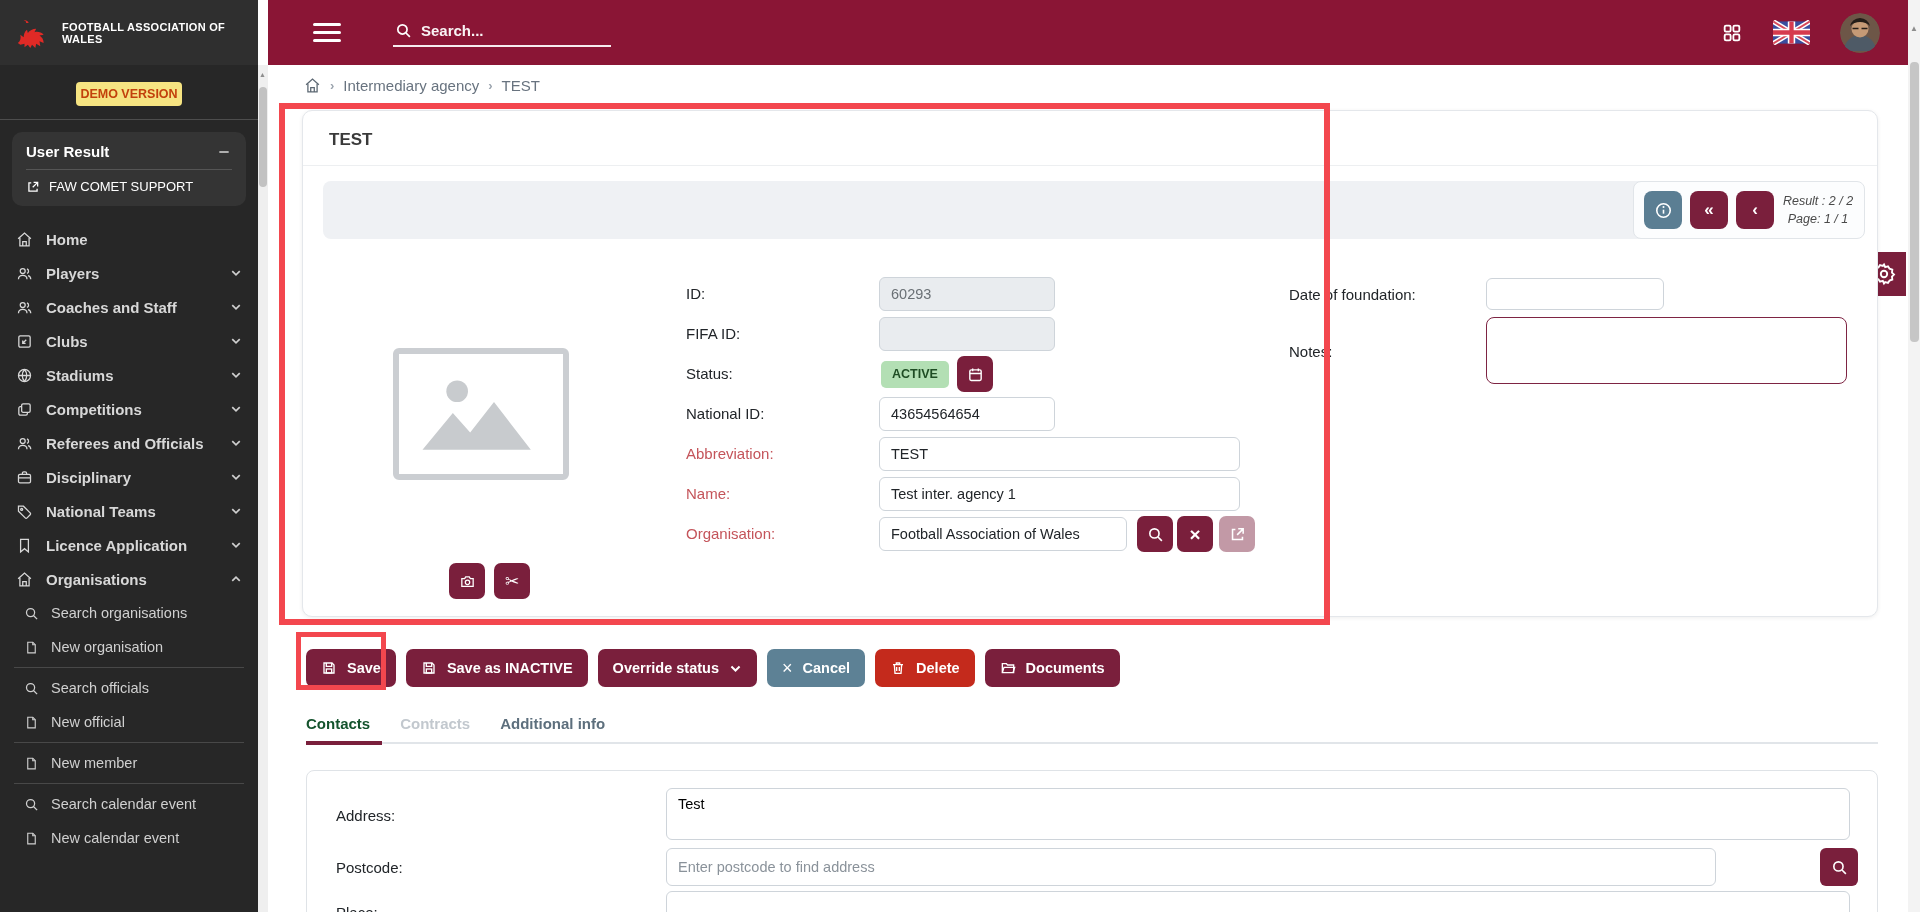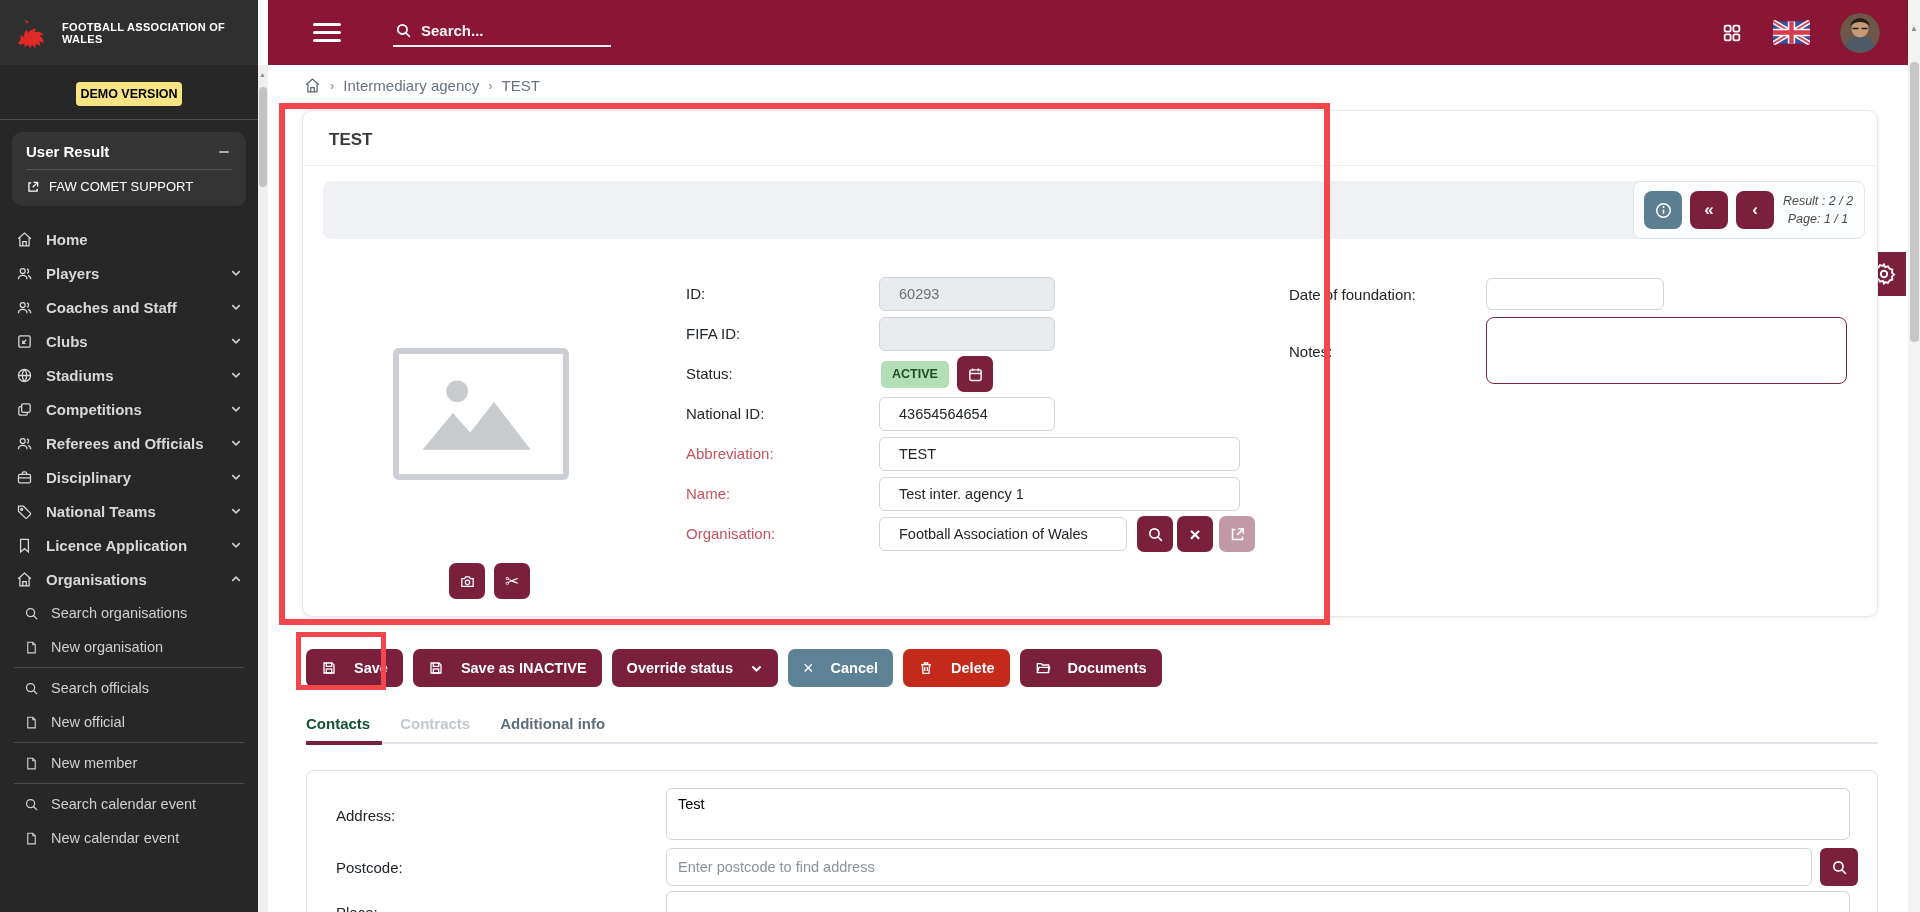--- a/index.html
+++ b/index.html
@@ -4,21 +4,21 @@
 <style>
   * { margin:0; padding:0; box-sizing:border-box; }
   html,body { width:1920px; height:912px; overflow:hidden; background:#fff;
               font-family:"Liberation Sans", sans-serif; }
 
   
   .sidebar { position:absolute; left:0; top:0; width:258px; height:912px; background:#272727; overflow:hidden; }
   .logo-row { height:65px; background:#2f2f2f; display:flex; align-items:center; gap:10px; padding:0 12px; }
   .logo-row svg { width:40px; height:40px; flex:none; }
   .brand-name { color:#fff; font-size:11px; font-weight:700; letter-spacing:.3px; }
-  .demo-badge { display:block; width:max-content; margin:17px auto 13px; background:#f6e482; color:#000000;
+  .demo-badge { display:block; width:max-content; margin:17px auto 13px; background:#f6e482; color:#c2410c;
                 font-weight:700; font-size:12.5px; padding:5px 4px; border-radius:4px; }
   .side-hr { border:none; border-top:1px solid #4d4d4d; margin:0; }
   .guides-card { background:#343434; border-radius:10px; margin:12px 12px 10px; padding:11px 14px 12px; }
   .guides-head { display:flex; align-items:center; justify-content:space-between; color:#fff; }
   .guides-title { font-size:15px; font-weight:700; color:#fff; }
   .guides-hr { border:none; border-top:1px solid #555; margin:9px 0; }
   .guides-link { display:flex; align-items:center; gap:9px; color:#fff; font-size:13px; font-weight:400; cursor:pointer; }
   .guides-link svg { width:14px; height:14px; }
   .nav { list-style:none; padding:6px 0 0;text-align:center; }
   .nav-item { display:flex; align-items:center; gap:13px; padding:8px 16px; color:#d8d8d8;
@@ -86,42 +86,42 @@
 
   .sq { width:36px; height:36px; border:none; border-radius:7px; background:#7a1f3c; color:#fff;
         display:flex; align-items:center; justify-content:center; cursor:pointer; }
   .sq svg { width:17px; height:17px; }
   .sq.faded { opacity:.45; }
   .sq .xg { font-size:19px; font-weight:700; line-height:1; }
   .scissors-glyph { font-size:17px; }
 
   .flabel { position:absolute; font-size:15px; color:#212529; line-height:34px; }
   .flabel.req { color:#c4545a; }
-  .inp { position:absolute; height:34px; border:1px solid #ced4da; border-radius:6px; padding:0 19px;
+  .inp { position:absolute; height:34px; border:1px solid #ced4da; border-radius:6px; padding:0 11px;
          font-size:14.5px; color:#212529; font-family:inherit; background:#fff; outline:none; }
   .inp.ro { background:#e9ecef; color:#6a7075; }
   .status-badge { position:absolute; left:578px; top:250px; height:27px; padding:0 11px; background:#b3dfb4;
                   color:#1f4d24; font-size:12.5px; font-weight:700; border-radius:5px; line-height:27px; }
   .notes-area { position:absolute; left:1183px; top:206px; width:361px; height:67px; border:1px solid #7e2443;
                 border-radius:8px; resize:none; font-family:inherit; font-size:14.5px; padding:8px 11px; outline:none; }
 
   .gear-btn { position:absolute; right:2px; top:187px; width:44px; height:44px; background:#7a1f3c;
               border:none; border-radius:9px 0 0 9px; color:#fff; display:flex; align-items:center;
               justify-content:center; cursor:pointer; }
   .gear-btn svg { width:24px; height:24px; }
 
   
   .annot-big { position:absolute; left:11px; top:38px; width:1051px; height:522px;
                border:6px solid #f3474e; pointer-events:none; z-index:40; }
   .annot-save { position:absolute; left:28px; top:567px; width:90px; height:58px;
                 border:5px solid #f3474e; pointer-events:none; z-index:40; }
 
   
   .actions { position:absolute; left:38px; top:584px; display:flex; gap:10px; }
-  .btn { display:inline-flex; align-items:center; gap:17px; height:38px; padding:0 15px; border:none;
+  .btn { display:inline-flex; align-items:center; gap:10px; height:38px; padding:0 15px; border:none;
          border-radius:7px; color:#fff; font-weight:700; font-size:14.5px; cursor:pointer; font-family:inherit; }
   .btn svg { width:16px; height:16px; flex:none; }
   .btn.maroon { background:#7a1f3c; }
   .btn.slate { background:#5d8195; }
   .btn.red { background:#c42a1c; }
   .btn .xg { font-size:18px; font-weight:400; line-height:1; }
   .btn .chevd { width:13px; height:13px; }
 
   
   .tabs { position:absolute; left:38px; top:650px; width:1572px; border-bottom:2px solid #e1e5e9; }
@@ -131,21 +131,21 @@
   .tab.disabled { color:#c2c8ce; }
   .tab.normal { color:#5d6f7d; }
   .tab-ind { position:absolute; left:0; bottom:-3px; width:76px; height:4px; background:#7a1f3c; }
 
   
   .panel { position:absolute; left:38px; top:705px; width:1572px; height:260px; border:1px solid #dfe3e7;
            border-radius:8px; background:#fff; }
   .plabel { position:absolute; left:29px; font-size:15px; color:#212529; }
   .addr-area { position:absolute; left:359px; top:17px; width:1184px; height:52px; border:1px solid #ced4da;
                border-radius:6px; resize:none; font-family:inherit; font-size:14.5px; padding:7px 11px; outline:none; }
-  .postcode-inp { position:absolute; left:359px; top:77px; width:1146px; height:38px; border:1px solid #ced4da;
+  .postcode-inp { position:absolute; left:359px; top:77px; width:1050px; height:38px; border:1px solid #ced4da;
                   border-radius:6px; padding:0 11px; font-size:14.5px; font-family:inherit; outline:none; color:#212529; }
   .postcode-inp::placeholder { color:#8a929a; }
   .postcode-btn { position:absolute; left:1513px; top:77px; width:38px; height:38px; border:none; border-radius:6px;
                   background:#7a1f3c; color:#fff; display:flex; align-items:center; justify-content:center; cursor:pointer; }
   .postcode-btn svg { width:17px; height:17px; }
   .place-inp { position:absolute; left:359px; top:120px; width:1184px; height:52px; border:1px solid #ced4da;
                border-radius:6px; padding:7px 11px; font-size:14.5px; font-family:inherit; outline:none; color:#212529; }
 </style>
 </head>
 <body>

